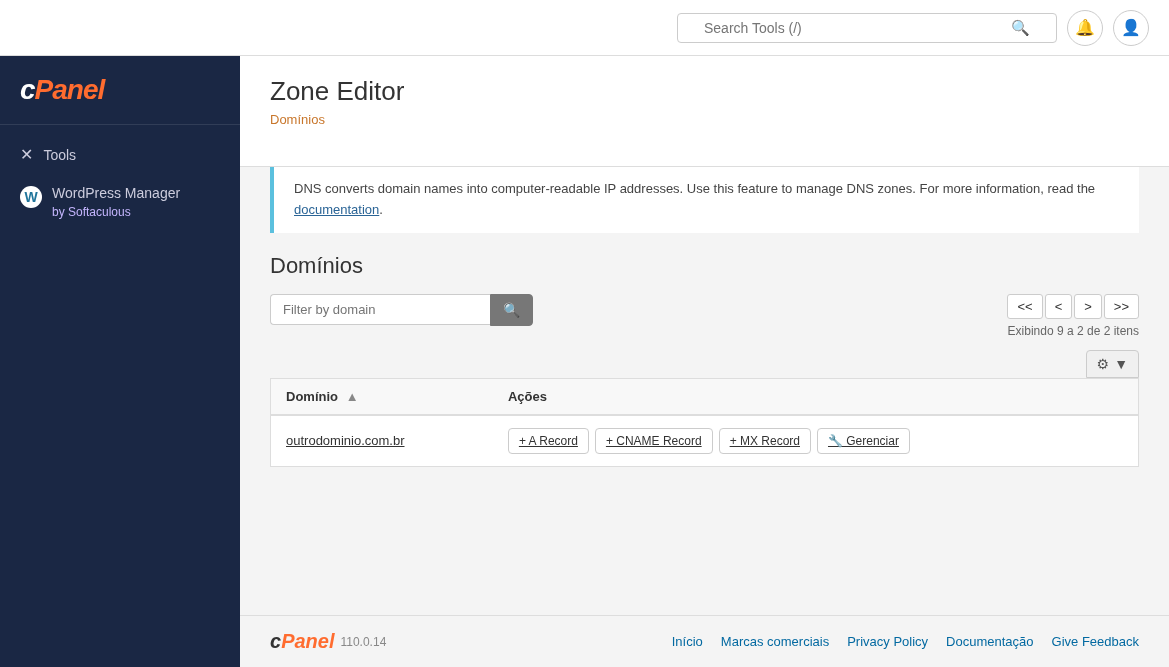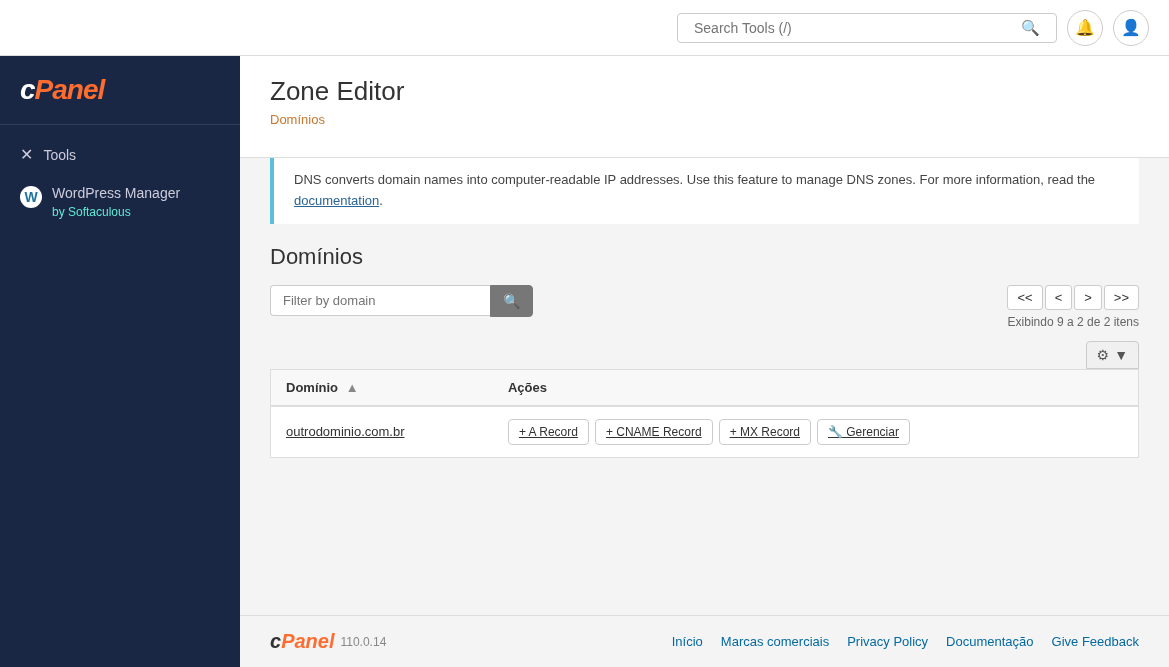--- a/index.html
+++ b/index.html
@@ -61,39 +61,39 @@
       display: flex;
       align-items: center;
       justify-content: center;
       font-size: 14px;
       color: #21759b;
       font-weight: bold;
       flex-shrink: 0;
       margin-top: 2px;
     }
     .sidebar-wp .wp-text { line-height: 1.4; }
-    .sidebar-wp .wp-sub { font-size: 12px; color: #5eead4; }
+    .sidebar-wp .wp-sub { font-size: 12px; color: #c4b5fd; }
 
     
     .header {
       background: #fff;
       border-bottom: 1px solid #ddd;
       padding: 8px 20px;
       display: flex;
       align-items: center;
       justify-content: flex-end;
       gap: 10px;
       height: 56px;
     }
     .search-box {
       display: flex;
       align-items: center;
       border: 1px solid #ccc;
       border-radius: 4px;
-      padding: 5px 16px;
+      padding: 5px 26px;
       background: #fff;
       width: 380px;
       gap: 8px;
     }
     .search-box input {
       border: none;
       outline: none;
       font-size: 14px;
       color: #333;
       flex: 1;
@@ -310,21 +310,21 @@
           <div class="wp-text">
             <div>WordPress Manager</div>
             <div class="wp-sub">by Softaculous</div>
           </div>
         </div>
       </nav>
     </div>
 
     <div class="main">
 
-      <div style="background:#fff; border-bottom: 1px solid #ddd; padding-bottom: 15px;">
+      <div style="background:#fff; border-bottom: 1px solid #ddd; padding-bottom: 24px;">
         <h1 class="page-title">Zone Editor</h1>
         <div class="breadcrumb">
           <a href="#">Domínios</a>
         </div>
       </div>
 
       <div class="info-box">
         <span>DNS converts domain names into computer-readable IP addresses. Use this feature to manage DNS zones. For more information, read the</span>
         <a href="#">documentation</a><span>.</span>
       </div>

